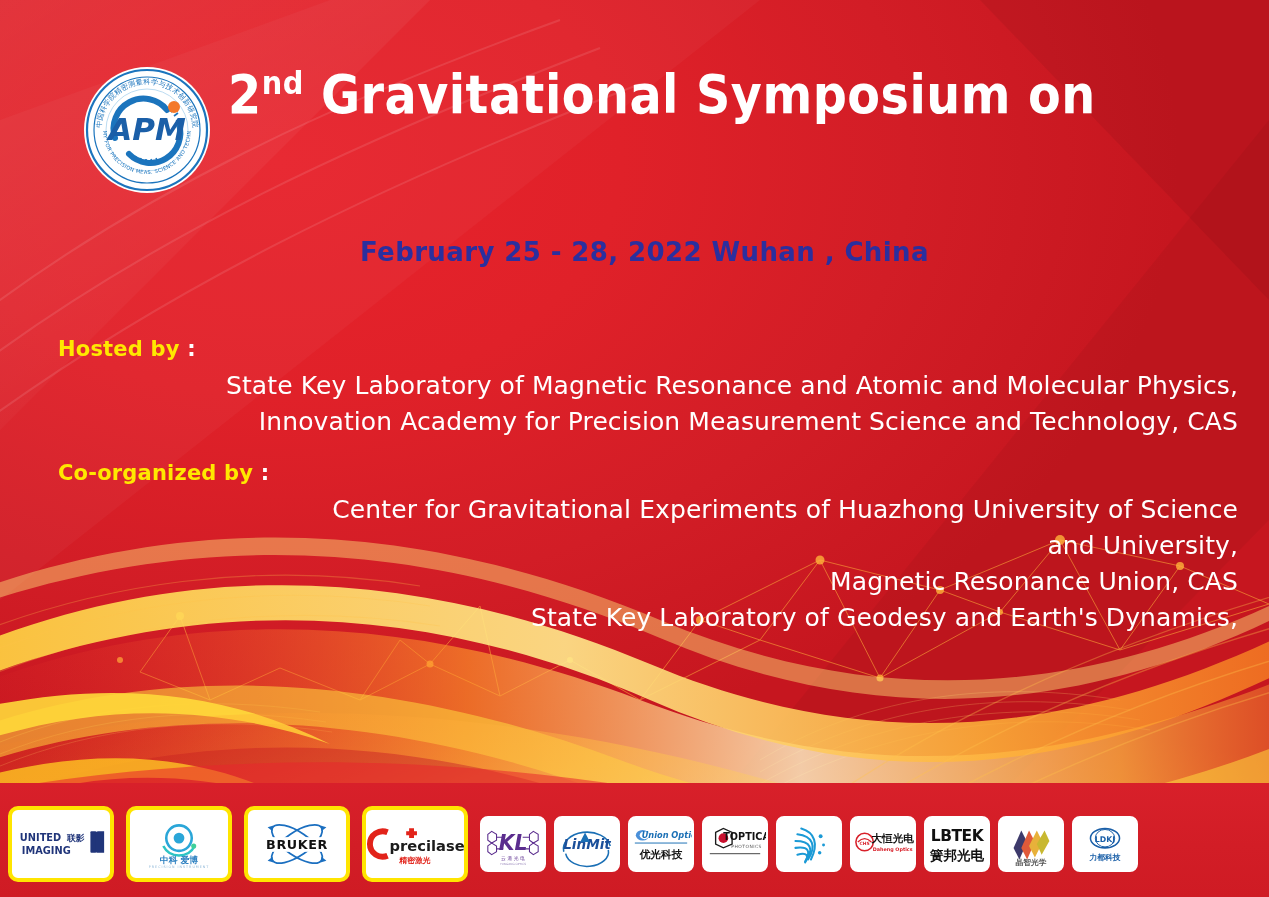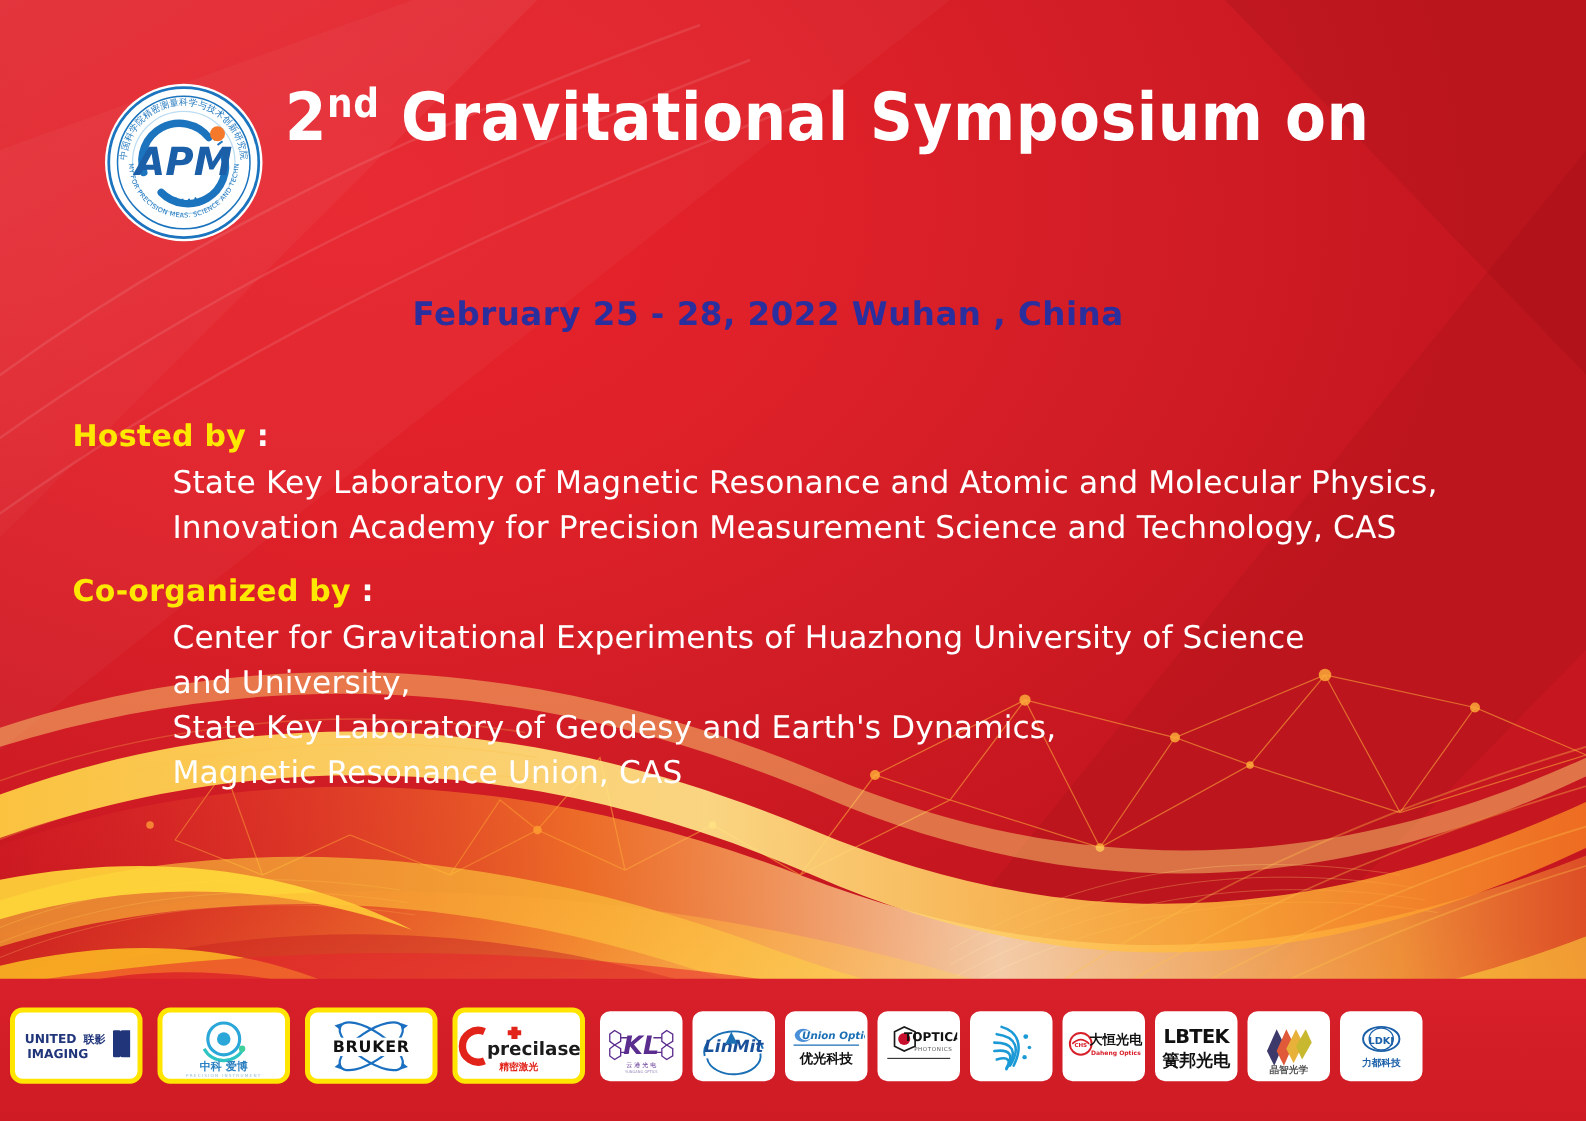--- a/index.html
+++ b/index.html
@@ -41,71 +41,72 @@
     font-family:"DejaVu Sans", sans-serif;
     font-stretch:condensed;
   }
   .title-line .sup{
     font-size:32px;
     vertical-align:super;
     line-height:0;
     font-weight:700;
   }
   .date-line{
-    position:absolute;left:330px;top:237px;
+    position:absolute;left:360px;top:237px;
     color:#2b2f9e;
     font-weight:700;
     font-size:26px;
     letter-spacing:0.4px;
     white-space:nowrap;
     font-family:"DejaVu Sans", sans-serif;
   }
 
   
   .info{position:absolute;left:58px;top:332px;width:1180px;}
   .sec-head{
     color:#ffe800;
     font-weight:700;
-    font-size:24px;
+    font-size:21px;
     line-height:34px;
     letter-spacing:0.2px;
     font-family:"DejaVu Sans", sans-serif;
     margin:0;
   }
   .sec-head .colon{color:#ffffff;font-weight:700;}
   .sec-body{margin:2px 0 0 80px;}
   .sec-line{
     color:#ffffff;
     font-size:25px;
     line-height:36px;
     font-weight:400;
     letter-spacing:0.1px;
     font-family:"DejaVu Sans", sans-serif;
     white-space:nowrap;
+    text-align:right;
   }
   .gap{height:16px;}
 
   
   .sponsor-band{
     position:absolute;left:0;top:783px;width:1269px;height:114px;
     background:linear-gradient(180deg,#d8202a 0%,#d21d26 55%,#cf1b24 100%);
   }
   .sponsor-row{
     position:absolute;left:8px;top:806px;
     display:flex;align-items:center;gap:6px;
   }
   .sp{
     background:#ffffff;
     border-radius:8px;
     display:flex;align-items:center;justify-content:center;
     box-sizing:border-box;
     overflow:hidden;
   }
   .sp.big{
-    width:106px;height:61px;
+    width:106px;height:76px;
     border:4px solid #ffe500;
     border-radius:10px;
     margin-right:6px;
   }
   .sp.small{
     width:66px;height:56px;
     border:2px solid #ffffff;
     margin-right:2px;
   }
   .sp-inner{width:100%;height:100%;display:flex;align-items:center;justify-content:center;}
@@ -280,22 +281,22 @@
       </div>
     </div>
 
     <div class="gap"></div>
 
     <div>
       <p class="sec-head"><span>Co-organized by</span><span class="colon"> :</span></p>
       <div class="sec-body">
         <div class="sec-line">Center for Gravitational Experiments of Huazhong University of Science</div>
         <div class="sec-line">and University,</div>
+        <div class="sec-line">Magnetic Resonance Union, CAS</div>
         <div class="sec-line">State Key Laboratory of Geodesy and Earth's Dynamics,</div>
-        <div class="sec-line">Magnetic Resonance Union, CAS</div>
       </div>
     </div>
   </div>
 
   <div class="sponsor-band"></div>
 
   <div class="sponsor-row">
 
     <div class="sp big">
       <div class="sp-inner">

